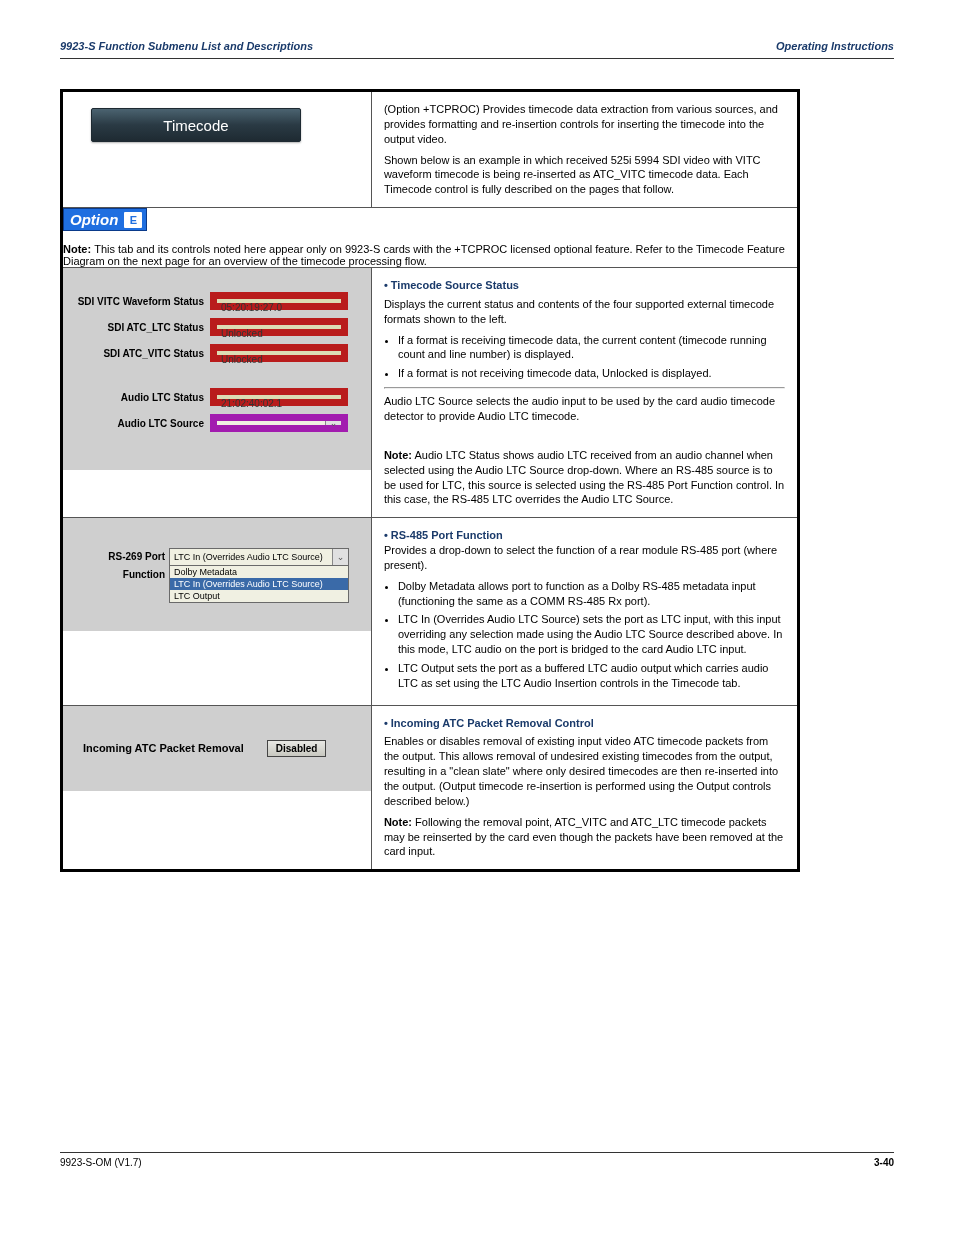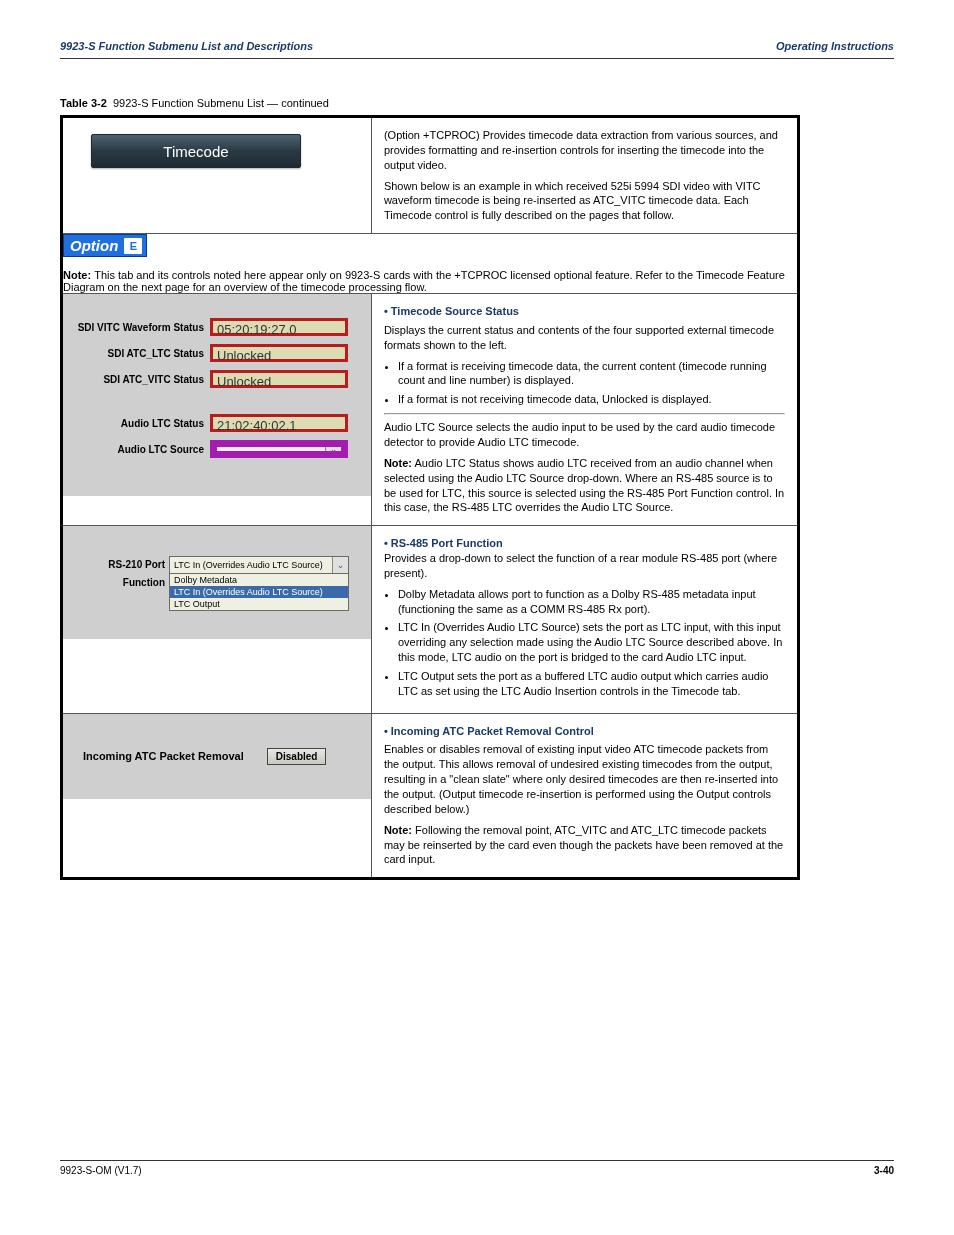--- a/index.html
+++ b/index.html
@@ -16,21 +16,21 @@
   }
   .top-row {
     display: flex;
     justify-content: space-between;
     font-size: 11px;
     font-style: italic;
     font-weight: bold;
     color: #1a3a6a;
     border-bottom: 1px solid #333;
     padding: 0 0 6px 0;
-    margin-bottom: 38px;
+    margin-bottom: 30px;
     align-items: center;
   }
   .tbl-caption {
     font-size: 11px;
     color: #000;
     margin: 0 0 6px 0;
   }
   .tbl-caption b { font-weight: bold; }
   .main-table {
     width: 740px;
@@ -114,22 +114,22 @@
     text-align: right;
     font-size: 10px;
     font-weight: bold;
     color: #000;
     padding-right: 6px;
   }
   .status-box {
     width: 138px;
     height: 18px;
     background: #dcdcb4;
-    border: 3px solid #b91c1c;
-    font-size: 13px;
+    border: 7px solid #b91c1c;
+    font-size: 10px;
     padding: 1px 4px;
     color: #333;
     line-height: 15px;
   }
   .dropdown {
     display: flex;
     width: 138px;
     height: 18px;
     border: 7px solid #a21caf;
     background: #f0f0e2;
@@ -235,24 +235,20 @@
 </head>
 <body>
 
 <div class="page">
 
   <div class="top-row">
     <span>9923-S Function Submenu List and Descriptions</span>
     <span>Operating Instructions</span>
   </div>
 
-  <div class="tbl-caption">
-    <b>Table 3-2</b>
-    &nbsp;<span>9923-S Function Submenu List — continued</span>
-  </div>
 
   <table class="main-table">
 
     <tbody>
         <tr>
       <td class="col-left">
         <div class="timecode-wrap">
           <div class="timecode-btn">Timecode</div>
         </div>
       </td>
@@ -309,32 +305,32 @@
       </td>
       <td class="col-right">
         <div style="font-weight:bold; color:#1a3a6a">• Timecode Source Status</div>
         <div style="margin-top:4px">Displays the current status and contents of the four supported external timecode formats shown to the left.</div>
         <ul class="right-ul">
           <li>If a format is receiving timecode data, the current content (timecode running count and line number) is displayed.</li>
           <li>If a format is not receiving timecode data, Unlocked is displayed.</li>
         </ul>
         <hr>
         <div>Audio LTC Source selects the audio input to be used by the card audio timecode detector to provide Audio LTC timecode.</div>
-        <div style="margin-top:6px">
+        <div style="margin-top:24px">
           <span class="note-lbl">Note:</span>
           <span> Audio LTC Status shows audio LTC received from an audio channel when selected using the Audio LTC Source drop-down. Where an RS-485 source is to be used for LTC, this source is selected using the RS-485 Port Function control. In this case, the RS-485 LTC overrides the Audio LTC Source.</span>
         </div>
       </td>
     </tr>
 
     <tr>
       <td class="col-left">
         <div class="rs485-panel">
           <div class="rs-row">
-            <div class="rs-label">RS-210 Port Function</div>
+            <div class="rs-label">RS-269 Port Function</div>
             <div class="rs-dd-col">
               <div class="rs-dropdown">
                 <div class="dd-text">LTC In (Overrides Audio LTC Source)</div>
                 <div class="dd-btn">
                       <span class="chev">⌄</span>
                     </div>
               </div>
               <div class="dd-list">
                 <div class="opt">Dolby Metadata</div>
                 <div class="opt sel">LTC In (Overrides Audio LTC Source)</div>

